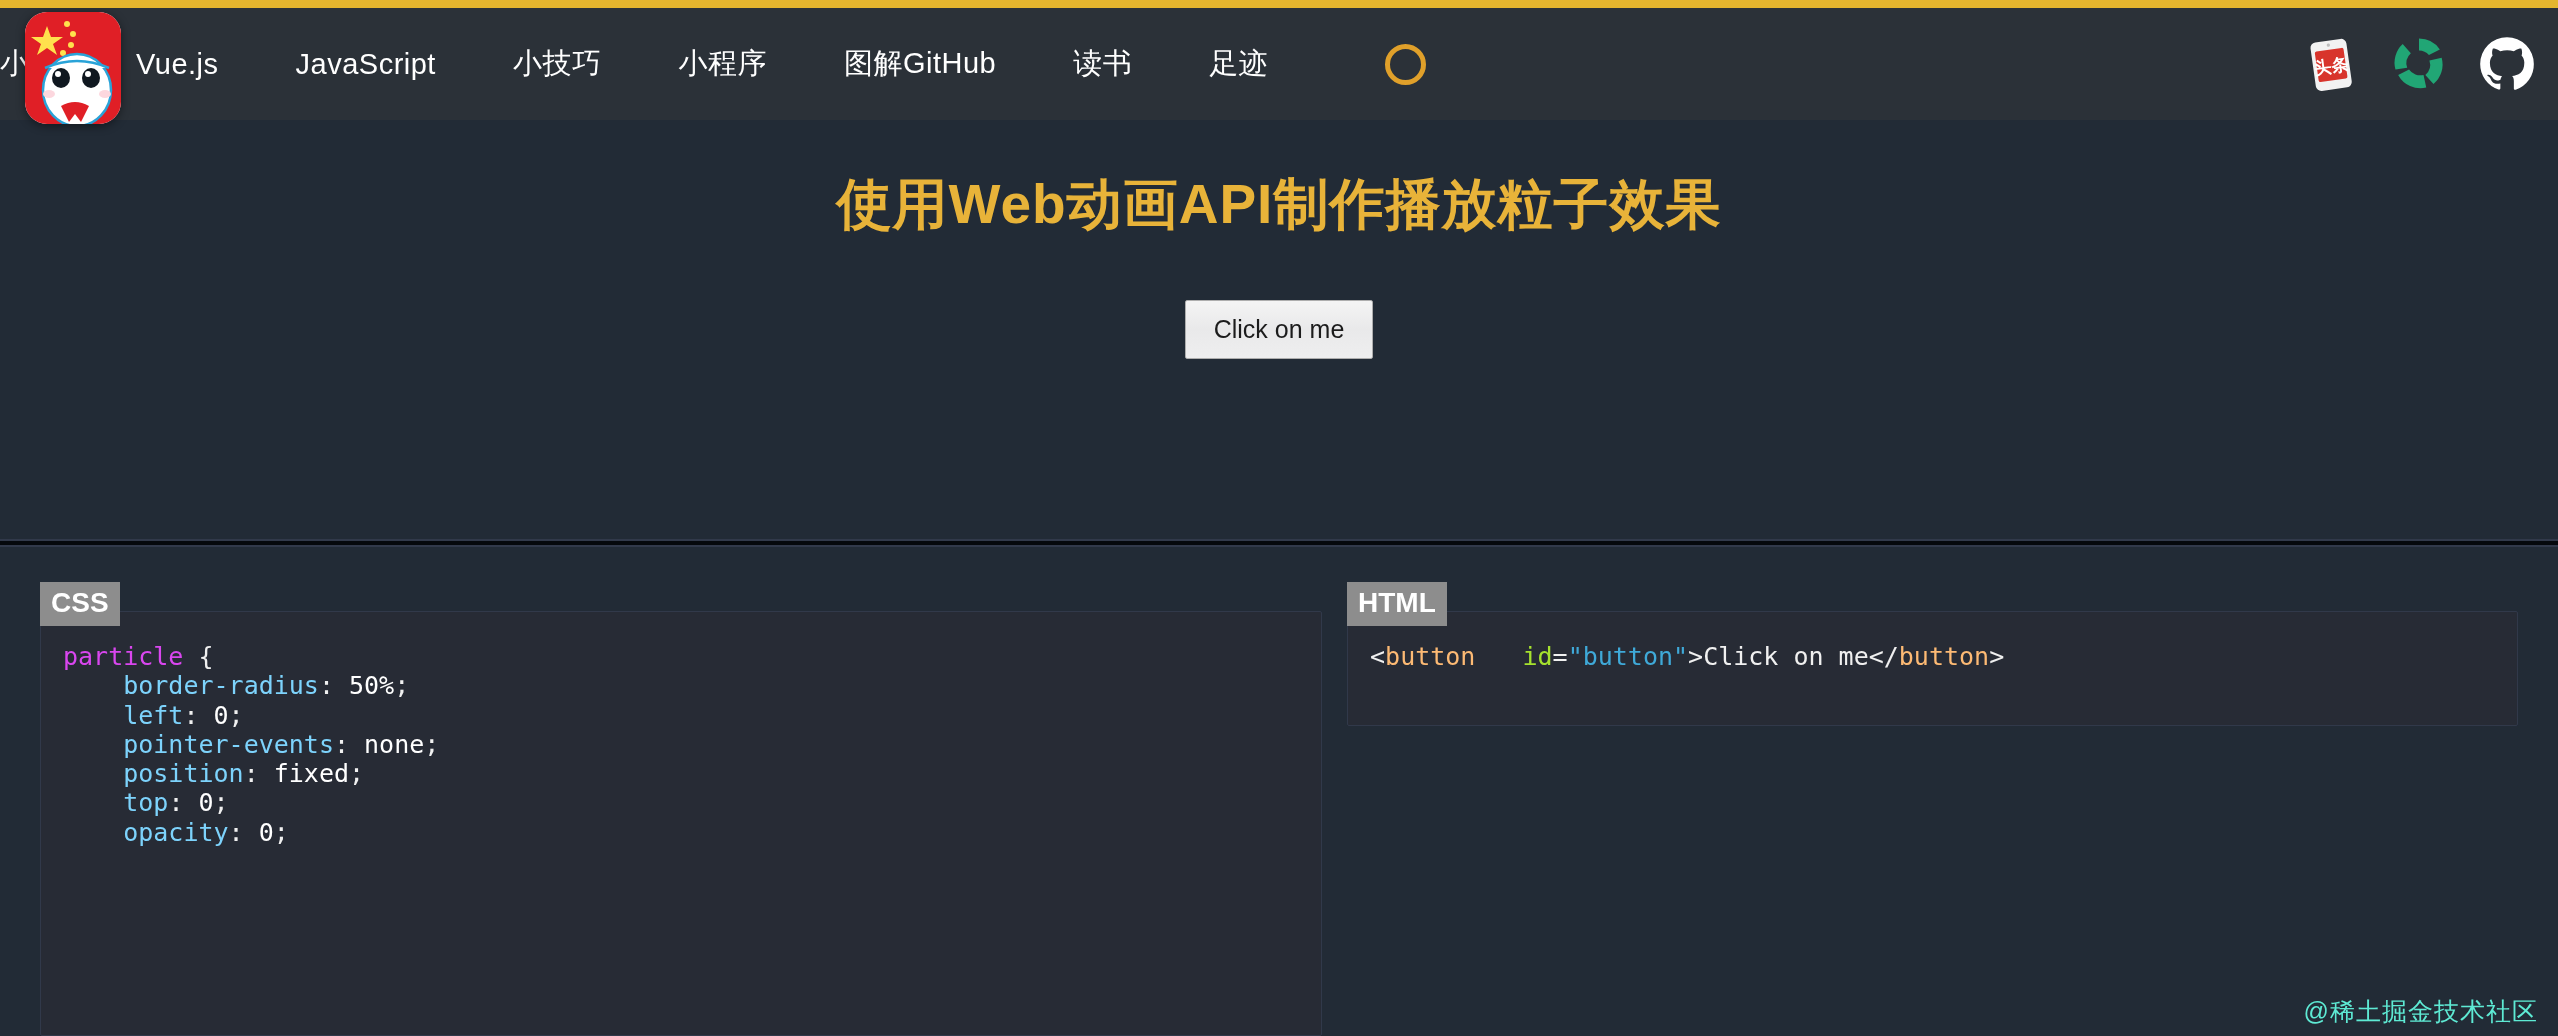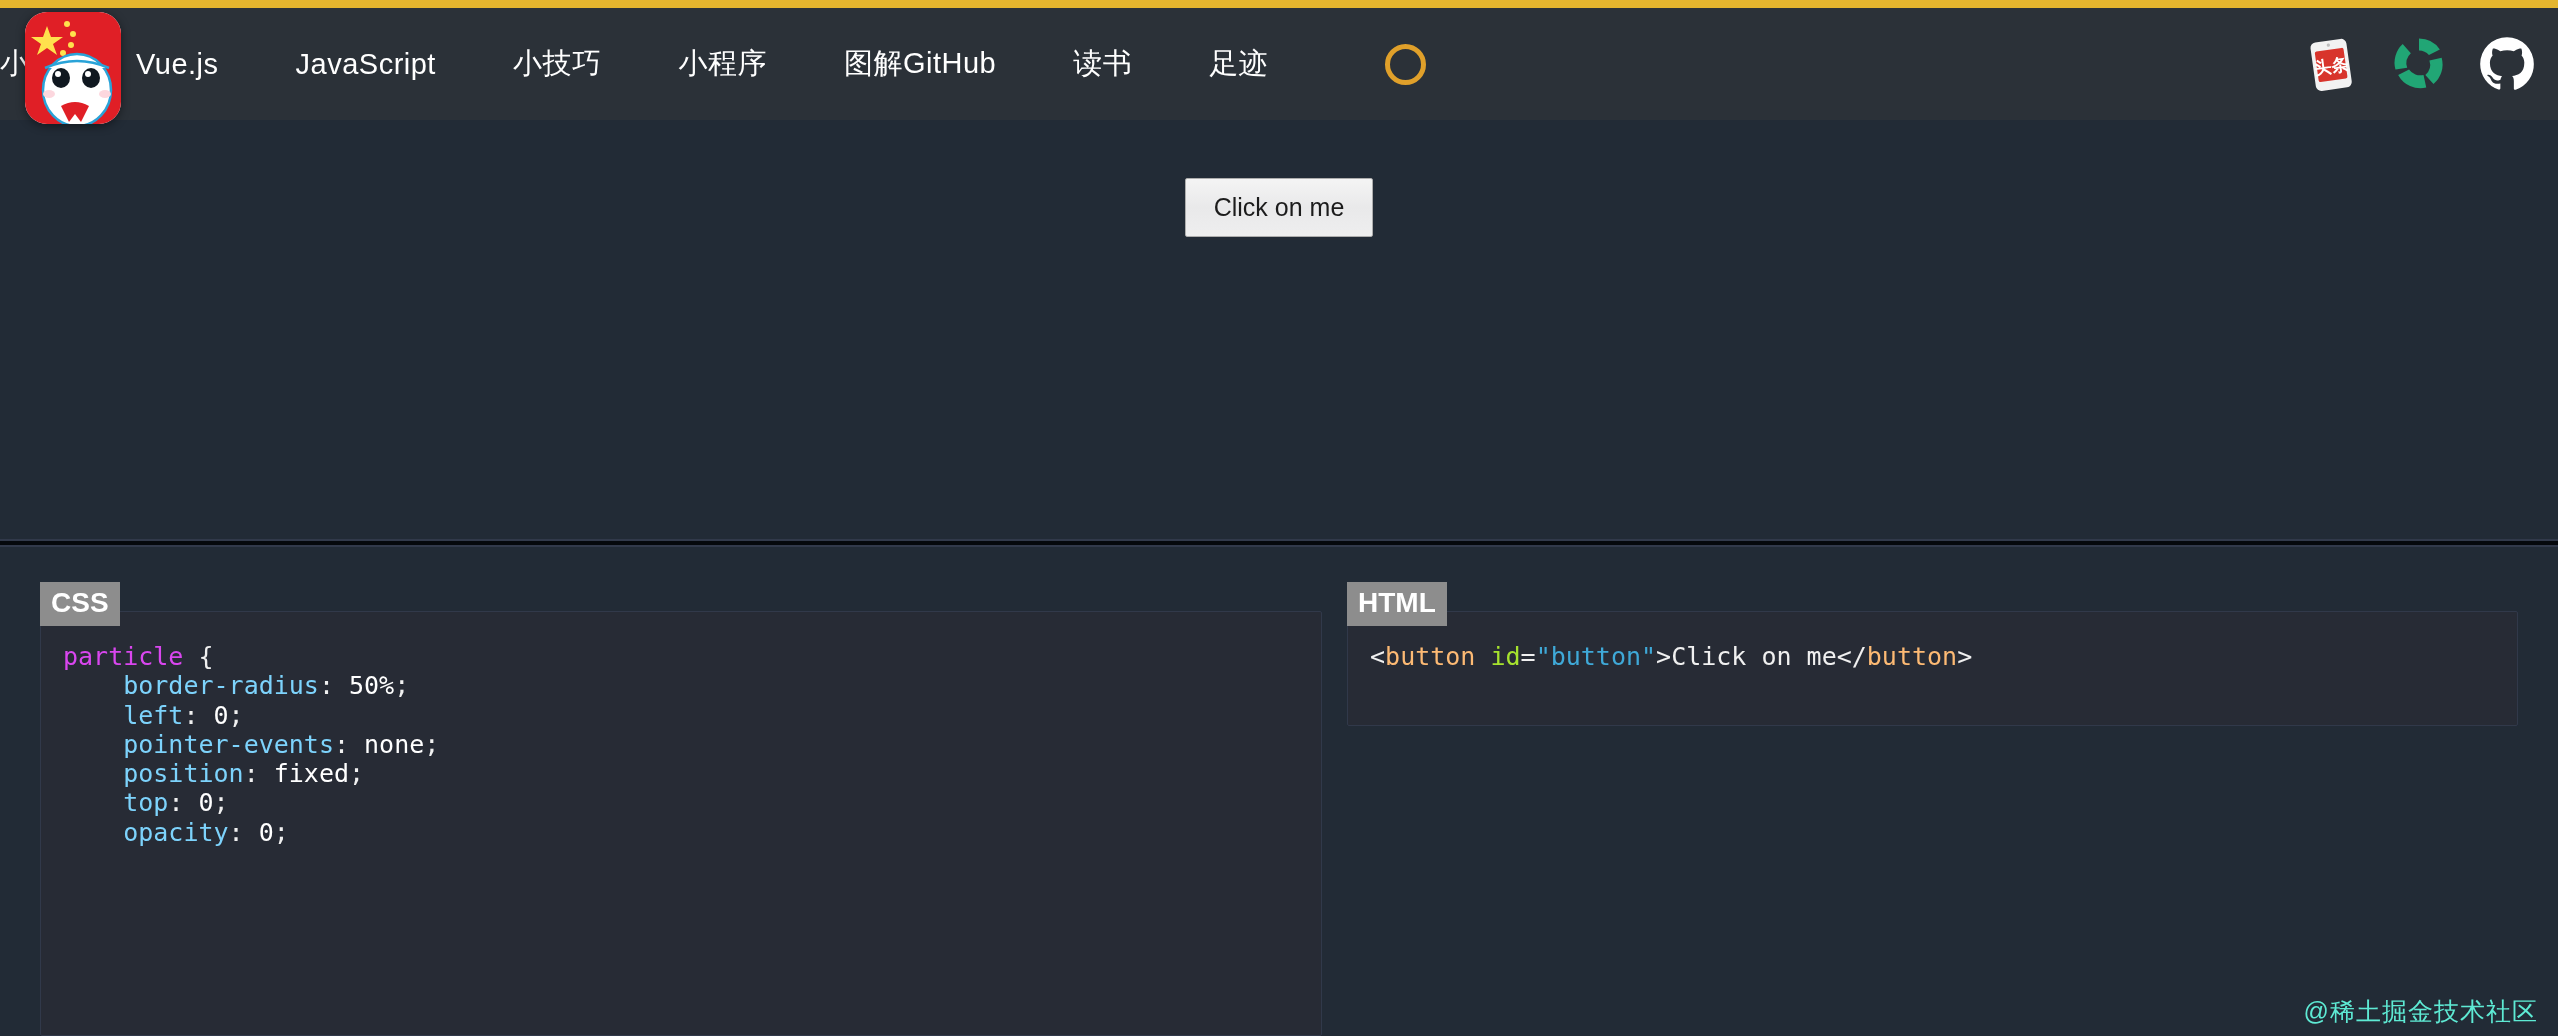--- a/index.html
+++ b/index.html
@@ -174,21 +174,21 @@
   }
   .code-block.css-block  { height: 425px; }
   .code-block.html-block { height: 115px; }
 
   
   .tok-sel     { color: #d946ef; }
   .tok-prop    { color: #7dd3fc; }
   .tok-punct   { color: #f0f0f0; }
   .tok-val     { color: #ffffff; }
   .tok-tag     { color: #fdba74; }
-  .tok-attr    { color: #a6e22e; }
+  .tok-attr    { color: #a6e22e; margin-left: 32px; }
   .tok-string  { color: #3fa9d8; }
   .tok-text    { color: #f0f0f0; }
 
   
   .watermark {
     position: absolute;
     right: 20px;
     bottom: 8px;
     color: #5eead4;
     font-size: 25px;
@@ -255,20 +255,21 @@
     <ellipse cx="66" cy="66" rx="9" ry="10" fill="#101820"></ellipse>
     <circle cx="33" cy="62" r="3" fill="#ffffff"></circle>
     <circle cx="63" cy="62" r="3" fill="#ffffff"></circle>
     <ellipse cx="24" cy="82" rx="6" ry="4" fill="#fcd7de"></ellipse>
     <ellipse cx="80" cy="82" rx="6" ry="4" fill="#fcd7de"></ellipse>
     <path d="M36 94 q14 -8 28 0 l-8 16 -6 -8 -6 8z" fill="#e01f26"></path>
   </svg>
 </div>
 
 <section class="hero">
+  <h1 class="page-title">使用Web动画API制作播放粒子效果</h1>
   <div class="demo-area">
     <button class="demo-button">Click on me</button>
   </div>
   <div class="hero-divider"></div>
 </section>
 
 <section class="code-section">
   <div class="code-cols">
 
     <div class="code-col css-col">

